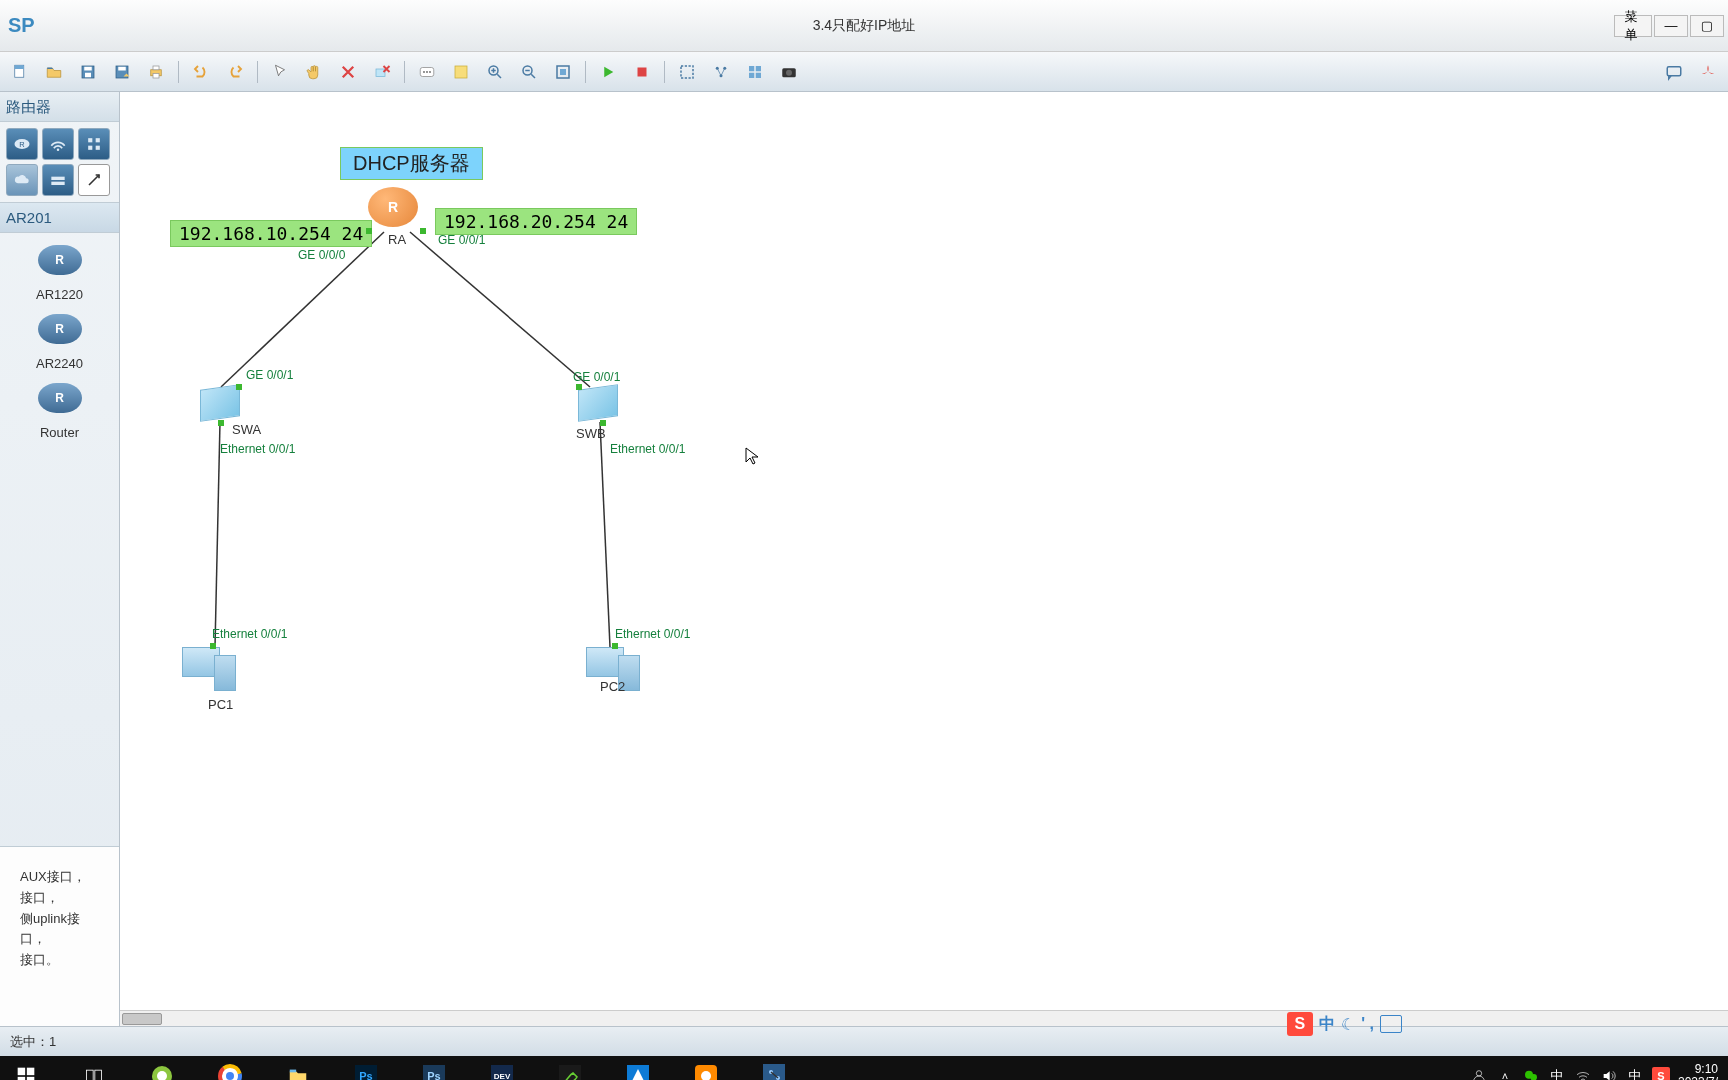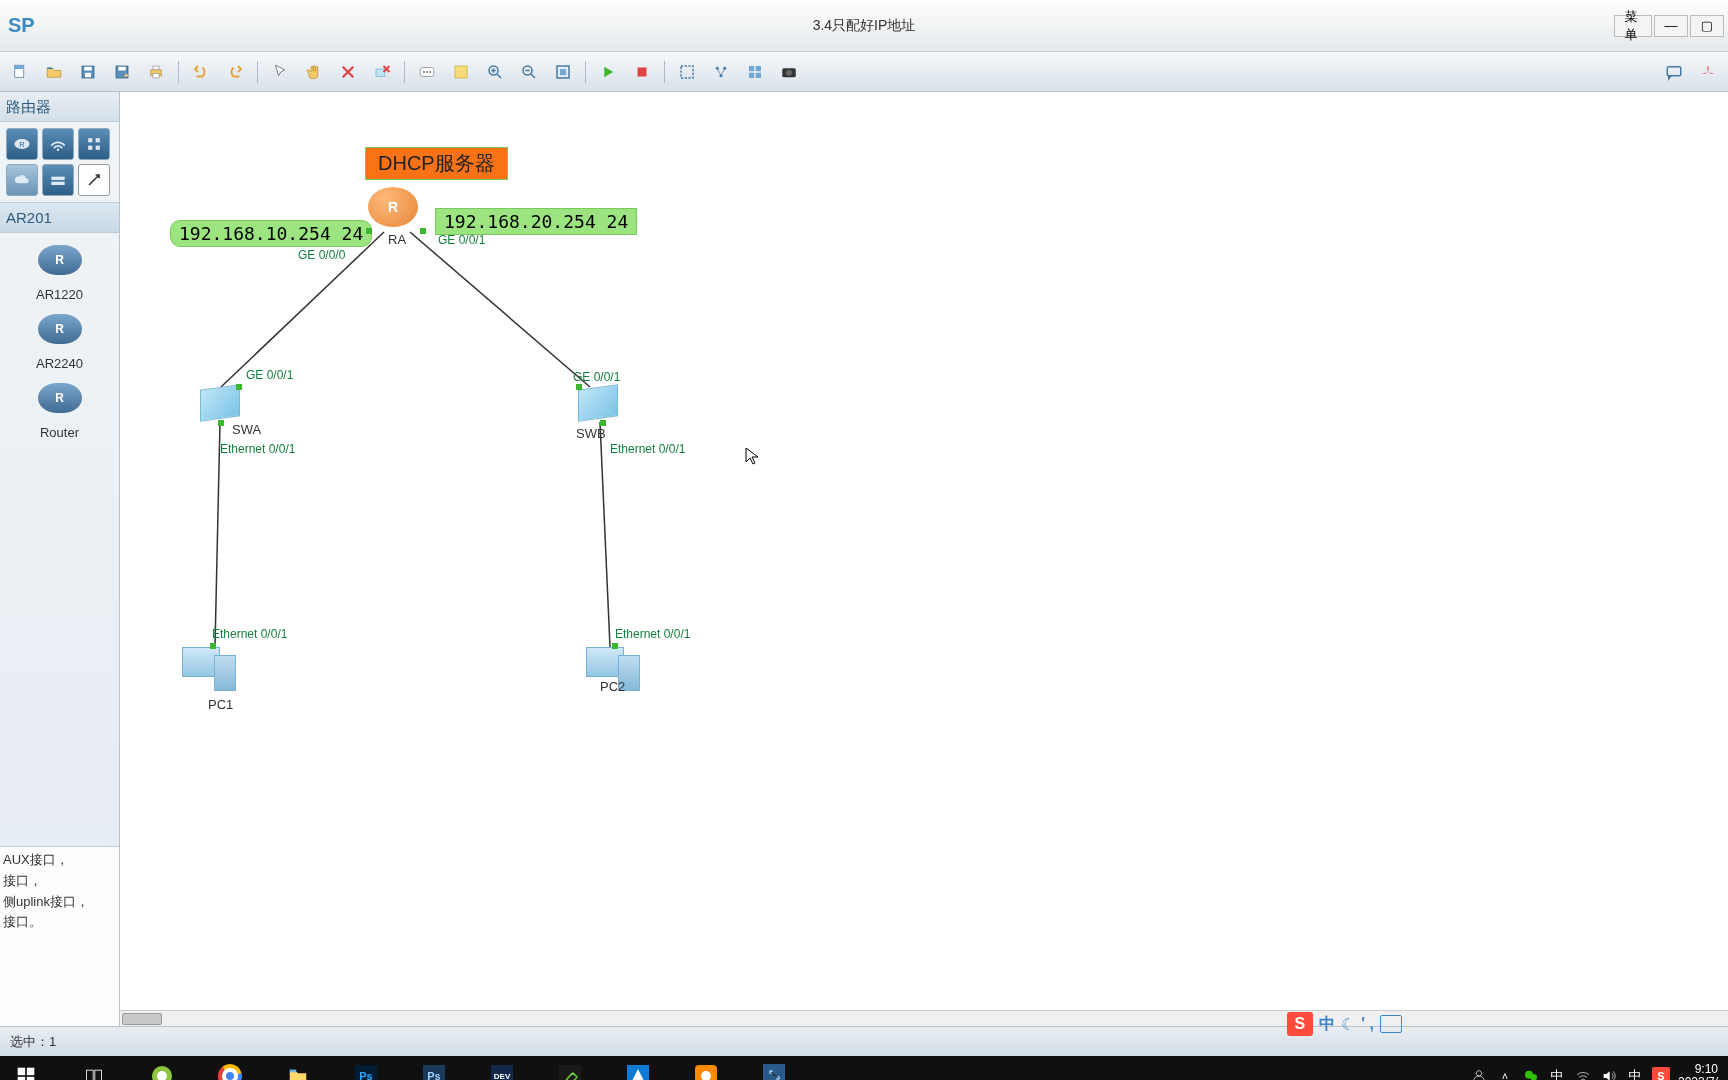--- a/index.html
+++ b/index.html
@@ -21,31 +21,31 @@
 
 .left-panel { width: 120px; background: linear-gradient(#f0f4f7,#e4ebf1); border-right: 1px solid #b8c2cb; display:flex; flex-direction:column; }
 .left-panel .cat-title { height: 30px; line-height: 30px; padding-left: 6px; font-size: 15px; color: #2b5a7e; background: linear-gradient(#e8eff4,#d3dfe8); border-bottom:1px solid #c0ccd5; }
 .dev-grid { display:flex; flex-wrap:wrap; gap:4px; padding:6px; border-bottom:1px solid #c0ccd5;}
 .dev-icon { width:32px; height:32px; border:1px solid #8fa9be; border-radius:3px; background:linear-gradient(#5a8eb8,#2d5d86); display:flex; align-items:center; justify-content:center; cursor:pointer;}
 .dev-icon svg { width:20px; height:20px; }
 .dev-list { flex:1; overflow:auto; padding:6px 0; }
 .dev-item { display:flex; flex-direction:column; align-items:center; gap:4px; padding:6px 0; cursor:pointer; font-size:13px; color:#333;}
 .dev-item .ico { width:44px; height:38px; position:relative; }
 .router-ico { width:44px; height:30px; background:linear-gradient(#7ba6cc,#3f6b94); border-radius:50% / 60%; position:relative; display:flex; align-items:center; justify-content:center; color:#fff; font-size:12px; font-weight:bold;}
-.desc-panel { height:180px; border-top:1px solid #c0ccd5; padding:3px; font-size:13px; line-height:1.6; color:#333; background:#fdfdfd;}
+.desc-panel { height:180px; border-top:1px solid #c0ccd5; padding:20px; font-size:13px; line-height:1.6; color:#333; background:#fdfdfd;}
 
 .canvas-wrap { flex:1; position:relative; overflow:hidden; background:#fff; }
 .canvas { position:absolute; left:0; top:0; width:1600px; height:760px; }
 .hscroll { position:absolute; bottom:0; left:0; right:0; height:16px; background:#f0f0f0; border-top:1px solid #ccc;}
 .hscroll .thumb { position:absolute; left:2px; top:2px; width:40px; height:12px; background:#c8c8c8; border:1px solid #999; border-radius:2px;}
 
 .node-label { position:absolute; font-size:13px; color:#333; }
 .port-label { position:absolute; font-size:12px; color:#15803d; }
 .ip-box { position:absolute; background:#9be47f; padding:2px 8px; font-family:Consolas,monospace; font-size:18px; border:1px solid #7ac95e;}
-.title-box { position:absolute; background:#f97316; padding:2px 12px; font-size:20px; border:1px solid #7ac95e; color:#222;margin-left:25px;}
+.title-box { position:absolute; background:#7dd3fc; padding:2px 12px; font-size:20px; border:1px solid #7ac95e; color:#222;}
 
 .router-node { position:absolute; width:50px; height:40px; }
 .router-node .body { width:50px; height:40px; background:radial-gradient(circle at 35% 30%, #ffb878, #e6873a); border-radius:50%; display:flex; align-items:center; justify-content:center; color:#fff; font-weight:bold; font-size:14px;}
 .switch-node { position:absolute; width:40px; height:36px;}
 .switch-node .body { width:40px; height:32px; background:linear-gradient(135deg,#bfe5f7,#7bc4e6); border:1px solid #7ab8d8; transform:skewY(-8deg);}
 .pc-node { position:absolute; width:54px; height:48px;}
 .pc-node .mon { width:38px; height:30px; background:linear-gradient(#cfe8f7,#94c6e4); border:1px solid #7ab0d0; position:absolute; left:0; top:0;}
 .pc-node .box { width:22px; height:36px; background:linear-gradient(#bfddf0,#86b9da); border:1px solid #7ab0d0; position:absolute; right:0; top:8px;}
 .port-dot { position:absolute; width:6px; height:6px; background:#3cb82f; }
 
@@ -317,21 +317,21 @@
     <div class="canvas">
 
       <svg style="position:absolute;left:0;top:0;width:100%;height:100%;">
         <line x1="264" y1="140" x2="101" y2="295"></line>
         <line x1="290" y1="140" x2="470" y2="295"></line>
         <line x1="100" y1="330" x2="95" y2="555"></line>
         <line x1="480" y1="330" x2="490" y2="555"></line>
       </svg>
 
       <div class="title-box" style="left:220px; top:55px;">DHCP服务器</div>
-      <div class="ip-box" style="left:50px; top:128px;border-radius:10px;">192.168.10.254 24</div>
+      <div class="ip-box" style="left:50px; top:128px;">192.168.10.254 24</div>
       <div class="ip-box" style="left:315px; top:116px;">192.168.20.254 24</div>
 
       <div class="router-node" style="left:248px; top:95px;">
         <div class="body">R</div>
       </div>
       <div class="port-dot" style="left:246px; top:136px;"></div>
       <div class="port-dot" style="left:300px; top:136px;"></div>
       <div class="node-label" style="left:268px; top:140px;">RA</div>
       <div class="port-label" style="left:178px; top:156px;">GE 0/0/0</div>
       <div class="port-label" style="left:318px; top:141px;">GE 0/0/1</div>

